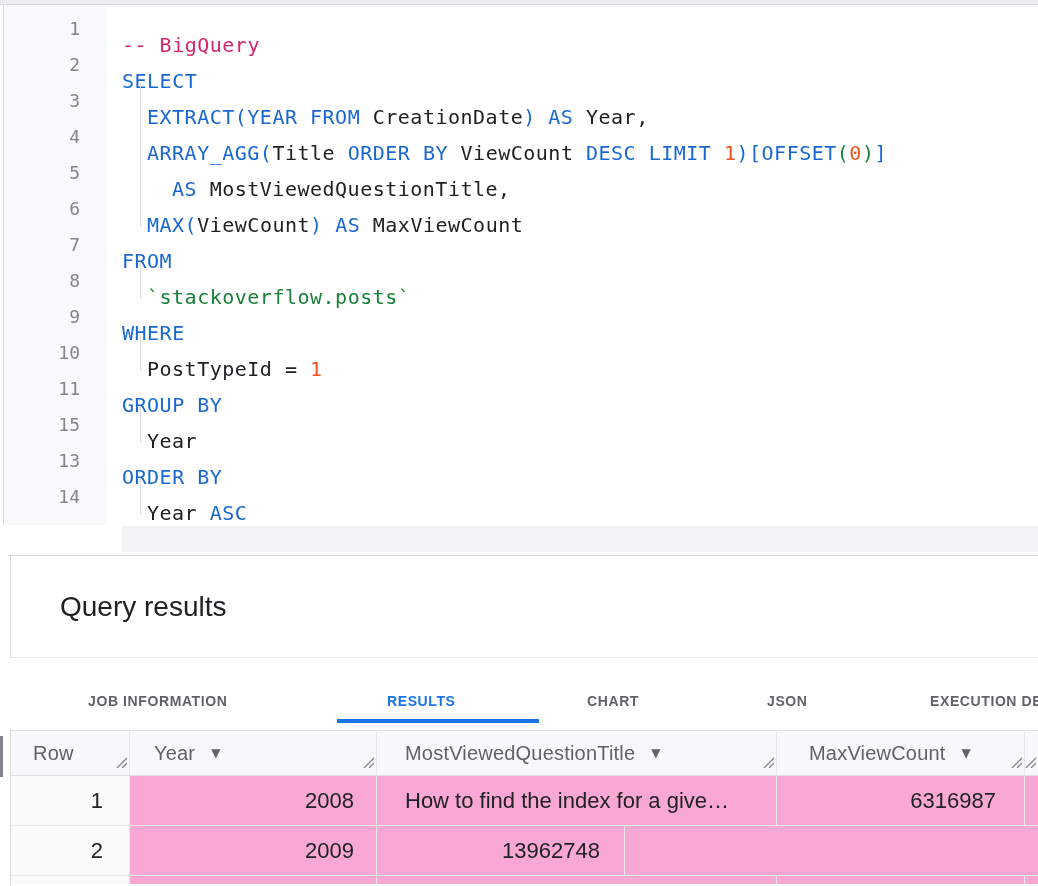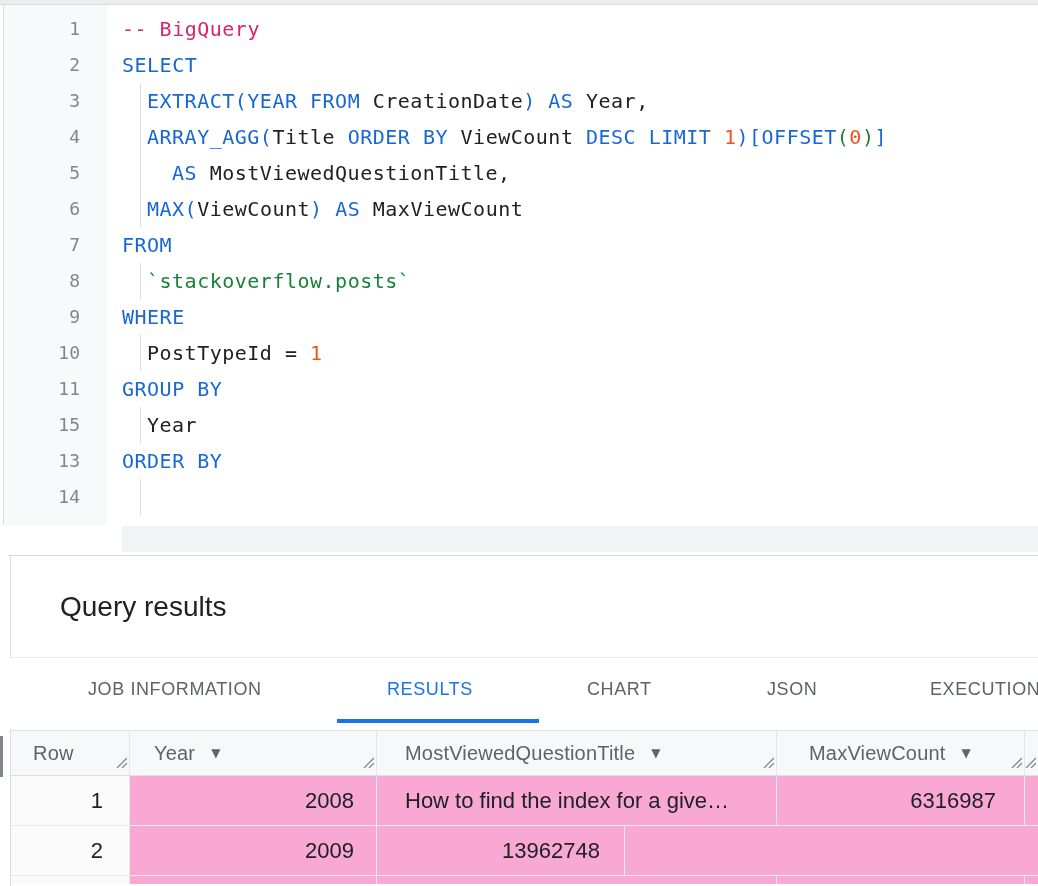--- a/index.html
+++ b/index.html
@@ -9,34 +9,34 @@
   .corner-thumb{position:absolute;left:0;top:5px;width:3px;height:12px;background:#5f6368;}
   
   .editor{position:absolute;left:0;top:5px;width:1038px;height:520px;background:#fff;}
   .editor-left-border{position:absolute;left:3px;top:0;width:1px;height:520px;background:#dadce0;}
   .gutter{position:absolute;left:4px;top:0;width:103px;height:520px;background:#f8f9fa;}
   .code-lines{position:absolute;left:0;top:6px;width:1038px;}
   .code-line{position:relative;height:36px;line-height:36px;white-space:pre;
     font-family:"DejaVu Sans Mono",monospace;font-size:20px;letter-spacing:.5px;}
   .ln{position:absolute;left:4px;width:76px;text-align:right;color:var(--line_number);font-size:18px;
     font-family:"DejaVu Sans Mono",monospace;letter-spacing:0;}
-  .code{position:absolute;left:122px;top:0;}
+  .code{position:absolute;left:122px;top:16px;}
   .guide{position:absolute;left:140px;top:0;bottom:0;width:1px;background:#dadce0;}
   .c-kw{color:var(--keyword);} .c-comment{color:var(--comment);} .c-id{color:var(--identifier);}
   .c-num{color:var(--number);} .c-grn{color:var(--bracket_green);}
   .c-tbl{color:var(--table_link);text-underline-offset:5px;cursor:pointer;}
   .hscroll{position:absolute;left:122px;top:526px;width:916px;height:26px;background:#f1f3f4;}
   
   .divider1{position:absolute;left:8px;top:555px;width:1030px;height:1px;background:#d6d8db;}
   .panel-left-border{position:absolute;left:10px;top:556px;width:1px;height:330px;background:#dadce0;}
   .results-title{position:absolute;left:60px;top:557px;height:100px;line-height:100px;
     font-size:28px;color:#202124;}
   .divider2{position:absolute;left:10px;top:657px;width:1028px;height:1px;background:#e9eaec;}
   .tabbar{position:absolute;left:0;top:658px;width:1038px;height:71px;background:#fff;overflow:hidden;}
-  .tab{position:absolute;top:0;height:62px;line-height:62px;font-size:18px;font-weight:400;
+  .tab{position:absolute;top:12px;height:62px;line-height:62px;font-size:14px;font-weight:700;
     letter-spacing:.6px;color:#5f6368;white-space:nowrap;cursor:pointer;}
   .tab.active{color:var(--accent);}
   .tab-underline{position:absolute;left:337px;top:61px;width:202px;height:4px;background:var(--accent);}
   
   .rtable{position:absolute;left:11px;top:730px;width:1027px;}
   .tr{display:flex;width:1027px;}
   .th-row{height:46px;background:#f7f8f9;border-top:1px solid #e1e3e4;border-bottom:1px solid #e0e0e0;box-sizing:border-box;}
   .th{position:relative;box-sizing:border-box;border-right:1px solid #e4e6e8;display:flex;align-items:center;
     font-size:20px;font-weight:500;color:#5f6368;letter-spacing:.2px;cursor:pointer;}
   .menu-arrow{font-family:"DejaVu Sans",sans-serif;font-size:12px;color:#5f6368;margin-left:16px;cursor:pointer;}
@@ -66,21 +66,21 @@
       <div class="code-line"><span class="ln">4</span><span class="guide"></span><span class="code" style="padding-left: 25px;"><span class="c-kw">ARRAY_AGG(</span><span class="c-id">Title</span><span class="c-kw"> ORDER BY </span><span class="c-id">ViewCount</span><span class="c-kw"> DESC LIMIT </span><span class="c-num">1</span><span class="c-kw">)[OFFSET</span><span class="c-grn">(</span><span class="c-num">0</span><span class="c-grn">)</span><span class="c-kw">]</span></span></div>
       <div class="code-line"><span class="ln">5</span><span class="guide"></span><span class="code" style="padding-left: 50px;"><span class="c-kw">AS</span><span class="c-id"> MostViewedQuestionTitle,</span></span></div>
       <div class="code-line"><span class="ln">6</span><span class="guide"></span><span class="code" style="padding-left: 25px;"><span class="c-kw">MAX(</span><span class="c-id">ViewCount</span><span class="c-kw">) AS </span><span class="c-id">MaxViewCount</span></span></div>
       <div class="code-line"><span class="ln">7</span><span class="code" style="padding-left: 0px;"><span class="c-kw">FROM</span></span></div>
       <div class="code-line"><span class="ln">8</span><span class="guide"></span><span class="code" style="padding-left: 25px;"><span class="c-tbl">`stackoverflow.posts`</span></span></div>
       <div class="code-line"><span class="ln">9</span><span class="code" style="padding-left: 0px;"><span class="c-kw">WHERE</span></span></div>
       <div class="code-line"><span class="ln">10</span><span class="guide"></span><span class="code" style="padding-left: 25px;"><span class="c-id">PostTypeId = </span><span class="c-num">1</span></span></div>
       <div class="code-line"><span class="ln">11</span><span class="code" style="padding-left: 0px;"><span class="c-kw">GROUP BY</span></span></div>
       <div class="code-line"><span class="ln">15</span><span class="guide"></span><span class="code" style="padding-left: 25px;"><span class="c-id">Year</span></span></div>
       <div class="code-line"><span class="ln">13</span><span class="code" style="padding-left: 0px;"><span class="c-kw">ORDER BY</span></span></div>
-      <div class="code-line"><span class="ln">14</span><span class="guide"></span></div>
+      <div class="code-line"><span class="ln">14</span><span class="guide"></span><span class="code" style="padding-left: 25px;"><span class="c-id">Year </span><span class="c-kw">ASC</span></span></div>
     </div>
 </div>
 <div class="hscroll"></div>
 
 <div class="divider1"></div>
 <div class="panel-left-border"></div>
 <div class="results-title">Query results</div>
 <div class="divider2"></div>
 
 <div class="tabbar">

